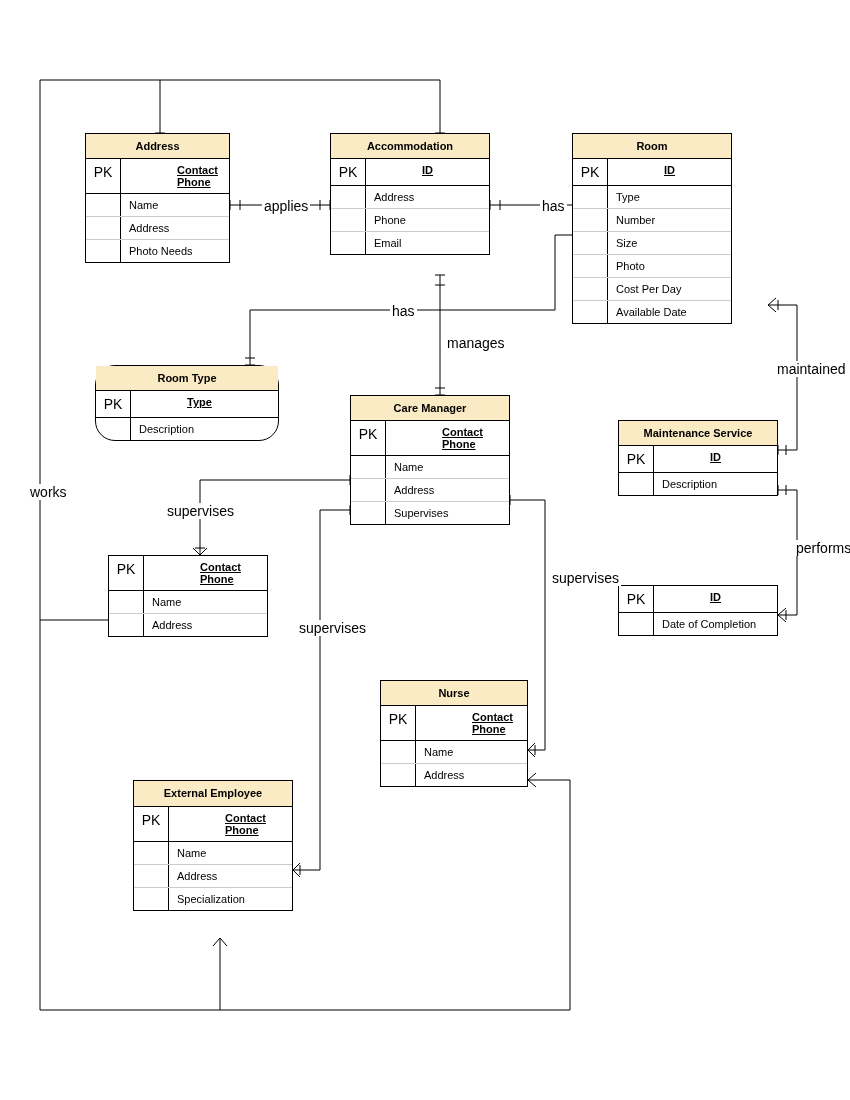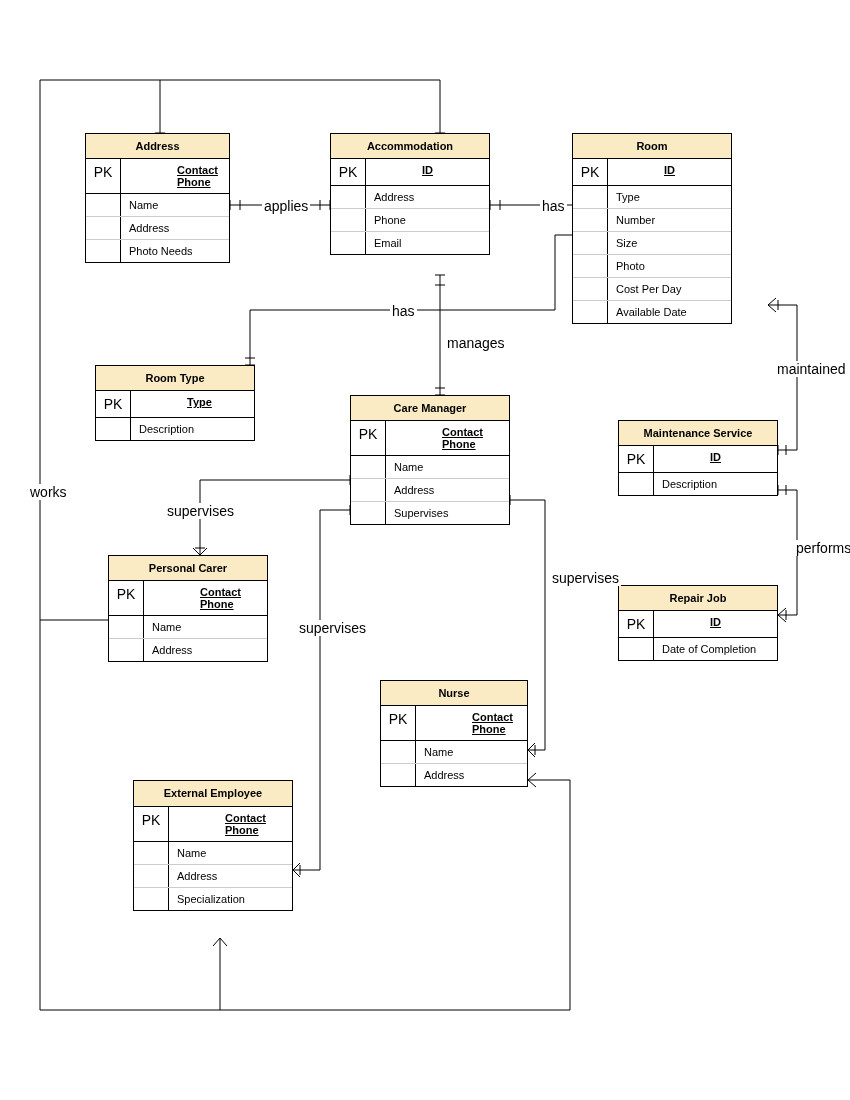--- a/index.html
+++ b/index.html
@@ -235,21 +235,21 @@
   <div class="entity-row">
       <div class="pk-col"></div>
       <div class="attr-col">Cost Per Day</div>
     </div>
   <div class="entity-row">
       <div class="pk-col"></div>
       <div class="attr-col">Available Date</div>
     </div>
 </div>
 
-<div class="entity" style="left:95px; top:365px; width:160px;">
+<div class="entity" style="left:95px; top:365px; width:184px;border-radius:20px;">
   <div class="entity-title">Room Type</div>
   <div class="entity-row hr-row">
     <div class="pk-col">PK</div>
     <div class="attr-col pk-attr">Type</div>
   </div>
   <div class="entity-row">
       <div class="pk-col"></div>
       <div class="attr-col">Description</div>
     </div>
 </div>
@@ -280,37 +280,35 @@
     <div class="pk-col">PK</div>
     <div class="attr-col pk-attr">ID</div>
   </div>
   <div class="entity-row">
       <div class="pk-col"></div>
       <div class="attr-col">Description</div>
     </div>
 </div>
 
 <div class="entity" style="left:108px; top:555px; width:160px;">
-  <div class="entity-title">Personal Carer</div>
   <div class="entity-row hr-row">
     <div class="pk-col">PK</div>
     <div class="attr-col pk-attr">Contact Phone</div>
   </div>
   <div class="entity-row">
       <div class="pk-col"></div>
       <div class="attr-col">Name</div>
     </div>
   <div class="entity-row">
       <div class="pk-col"></div>
       <div class="attr-col">Address</div>
     </div>
 </div>
 
 <div class="entity" style="left:618px; top:585px; width:160px;">
-  <div class="entity-title">Repair Job</div>
   <div class="entity-row hr-row">
     <div class="pk-col">PK</div>
     <div class="attr-col pk-attr">ID</div>
   </div>
   <div class="entity-row">
       <div class="pk-col"></div>
       <div class="attr-col">Date of Completion</div>
     </div>
 </div>
 

